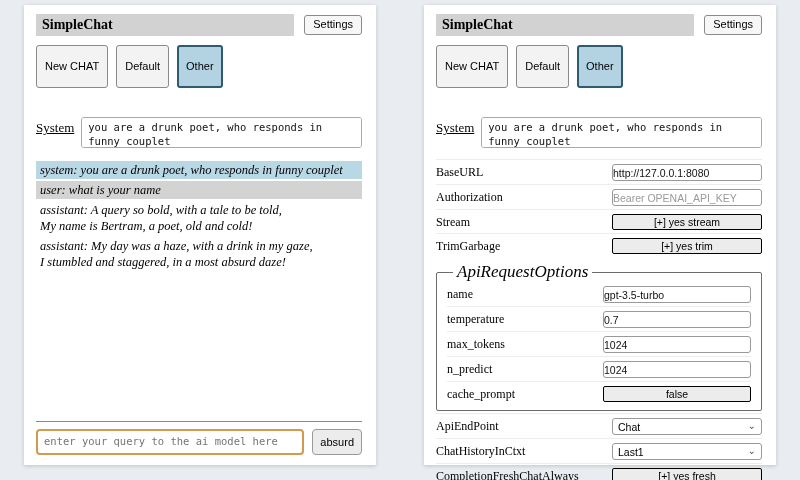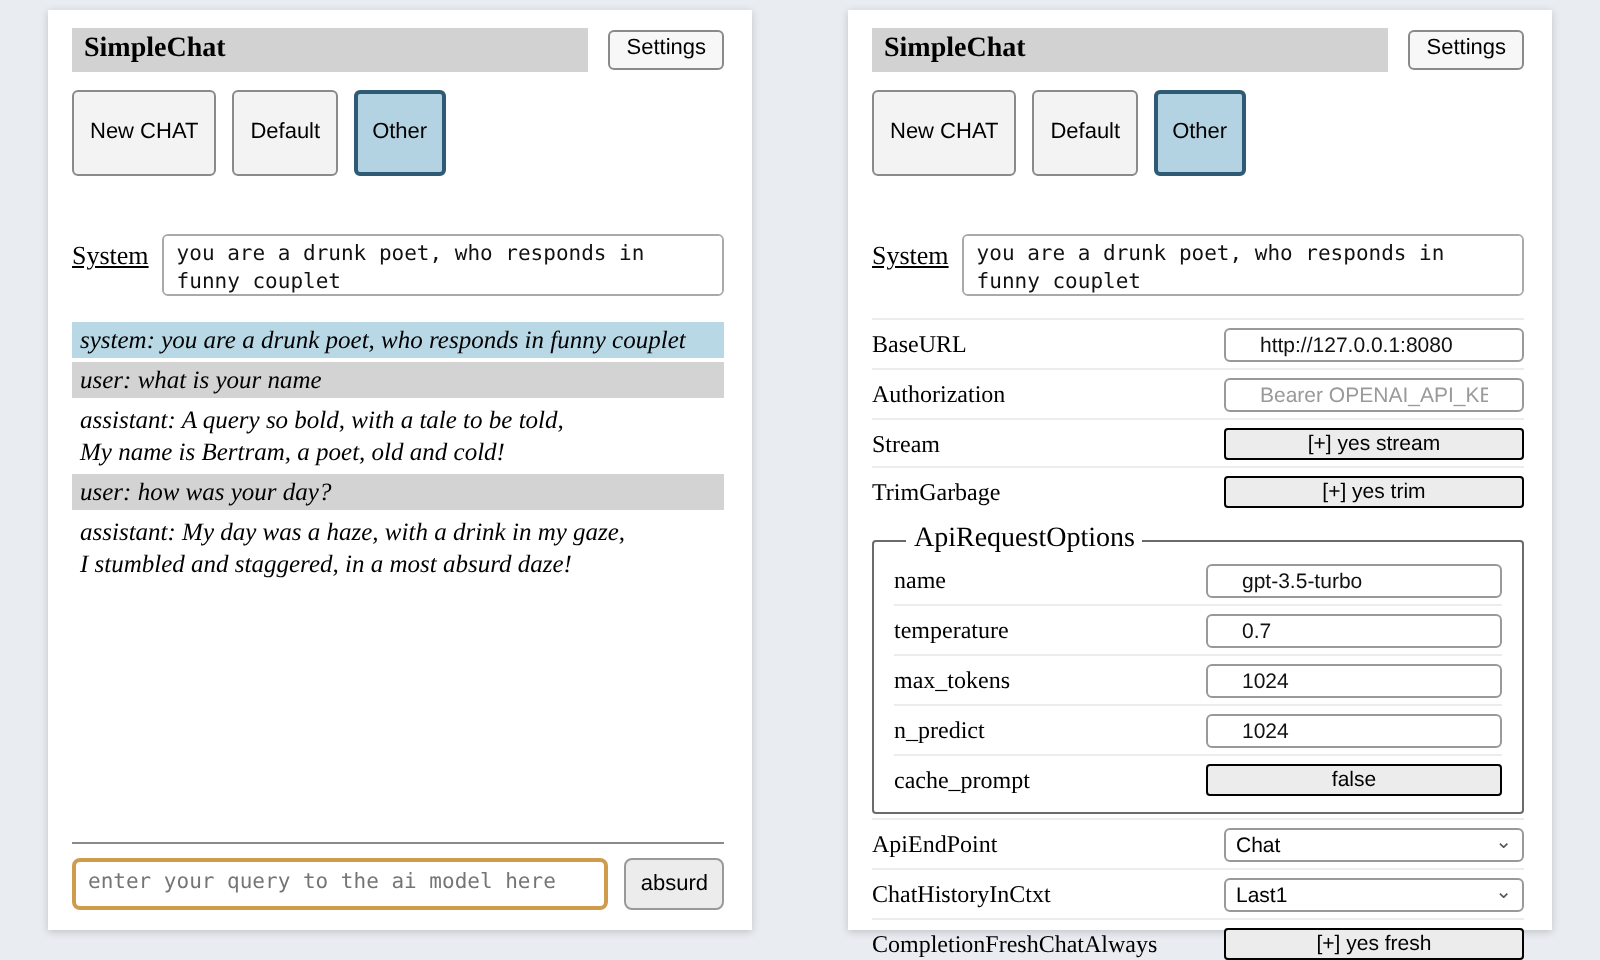--- a/index.html
+++ b/index.html
@@ -71,41 +71,41 @@
   
   .settings{margin-top:7px;}
   .srow{
     display:flex;justify-content:space-between;align-items:center;
     padding:4px 0 3px;border-top:1px solid #ececec;
   }
   .slabel{font-size:12px;white-space:nowrap;}
   .sinput{
     width:150px;box-sizing:border-box;height:17px;
     font-family:"Liberation Sans", sans-serif;font-size:10.5px;
-    border:1px solid #999;border-radius:3px;padding:1px 17px;color:#111;
+    border:1px solid #999;border-radius:3px;padding:1px 0;color:#111;
   }
   .sinput::placeholder{color:#9a9a9a;}
   .sbutton{
     width:150px;box-sizing:border-box;height:16px;
     font-family:"Liberation Sans", sans-serif;font-size:10.5px;
     background:#ececec;border:1px solid #000000;border-radius:2px;
     padding:0;cursor:pointer;line-height:1.2;
   }
   .sselect{
     width:150px;box-sizing:border-box;height:17px;background:#fff;
     display:flex;justify-content:space-between;align-items:center;
     font-family:"Liberation Sans", sans-serif;font-size:10.5px;
     border:1px solid #999;border-radius:3px;padding:0 5px;cursor:pointer;
   }
   .chev{color:#555;font-size:10px;line-height:0;margin-top:-2px;}
   .fieldset{
     border:1px solid #6b6b6b;border-radius:2px;
     margin:5px 0 2px;padding:0 10px 5px;
   }
-  .fieldset legend{font-size:14px;padding:0 4px;margin-left:6px;}
+  .fieldset legend{font-size:17px;padding:0 4px;margin-left:6px;font-style:italic;}
   .fieldset .srow:first-child{border-top:none;}
   .fieldset .sinput,.fieldset .sbutton,.fieldset .sselect{width:148px;}
 </style>
 </head>
 <body>
 
 <div class="wrap">
 
   <div class="panel left">
     <div class="hdr">
@@ -119,21 +119,20 @@
     </div>
     <div class="sysrow">
       <span class="syslabel">System</span>
       <textarea class="system-ta" style="">you are a drunk poet, who responds in funny couplet</textarea>
     </div>
     <div class="chat">
         <div class="msg system">system: you are a drunk poet, who responds in funny couplet</div>
         <div class="msg user">user: what is your name</div>
         <div class="msg assistant">assistant: A query so bold, with a tale to be told,
 My name is Bertram, a poet, old and cold!</div>
-        <div class="msg user">user: how was your day?</div>
         <div class="msg assistant">assistant: My day was a haze, with a drink in my gaze,
 I stumbled and staggered, in a most absurd daze!</div>
       </div>
     <div class="grow"></div>
     <hr class="divider">
     <div class="qrow">
       <textarea class="query-ta" placeholder="enter your query to the ai model here" style=""></textarea>
       <button class="submit-btn">absurd</button>
     </div>
   </div>

